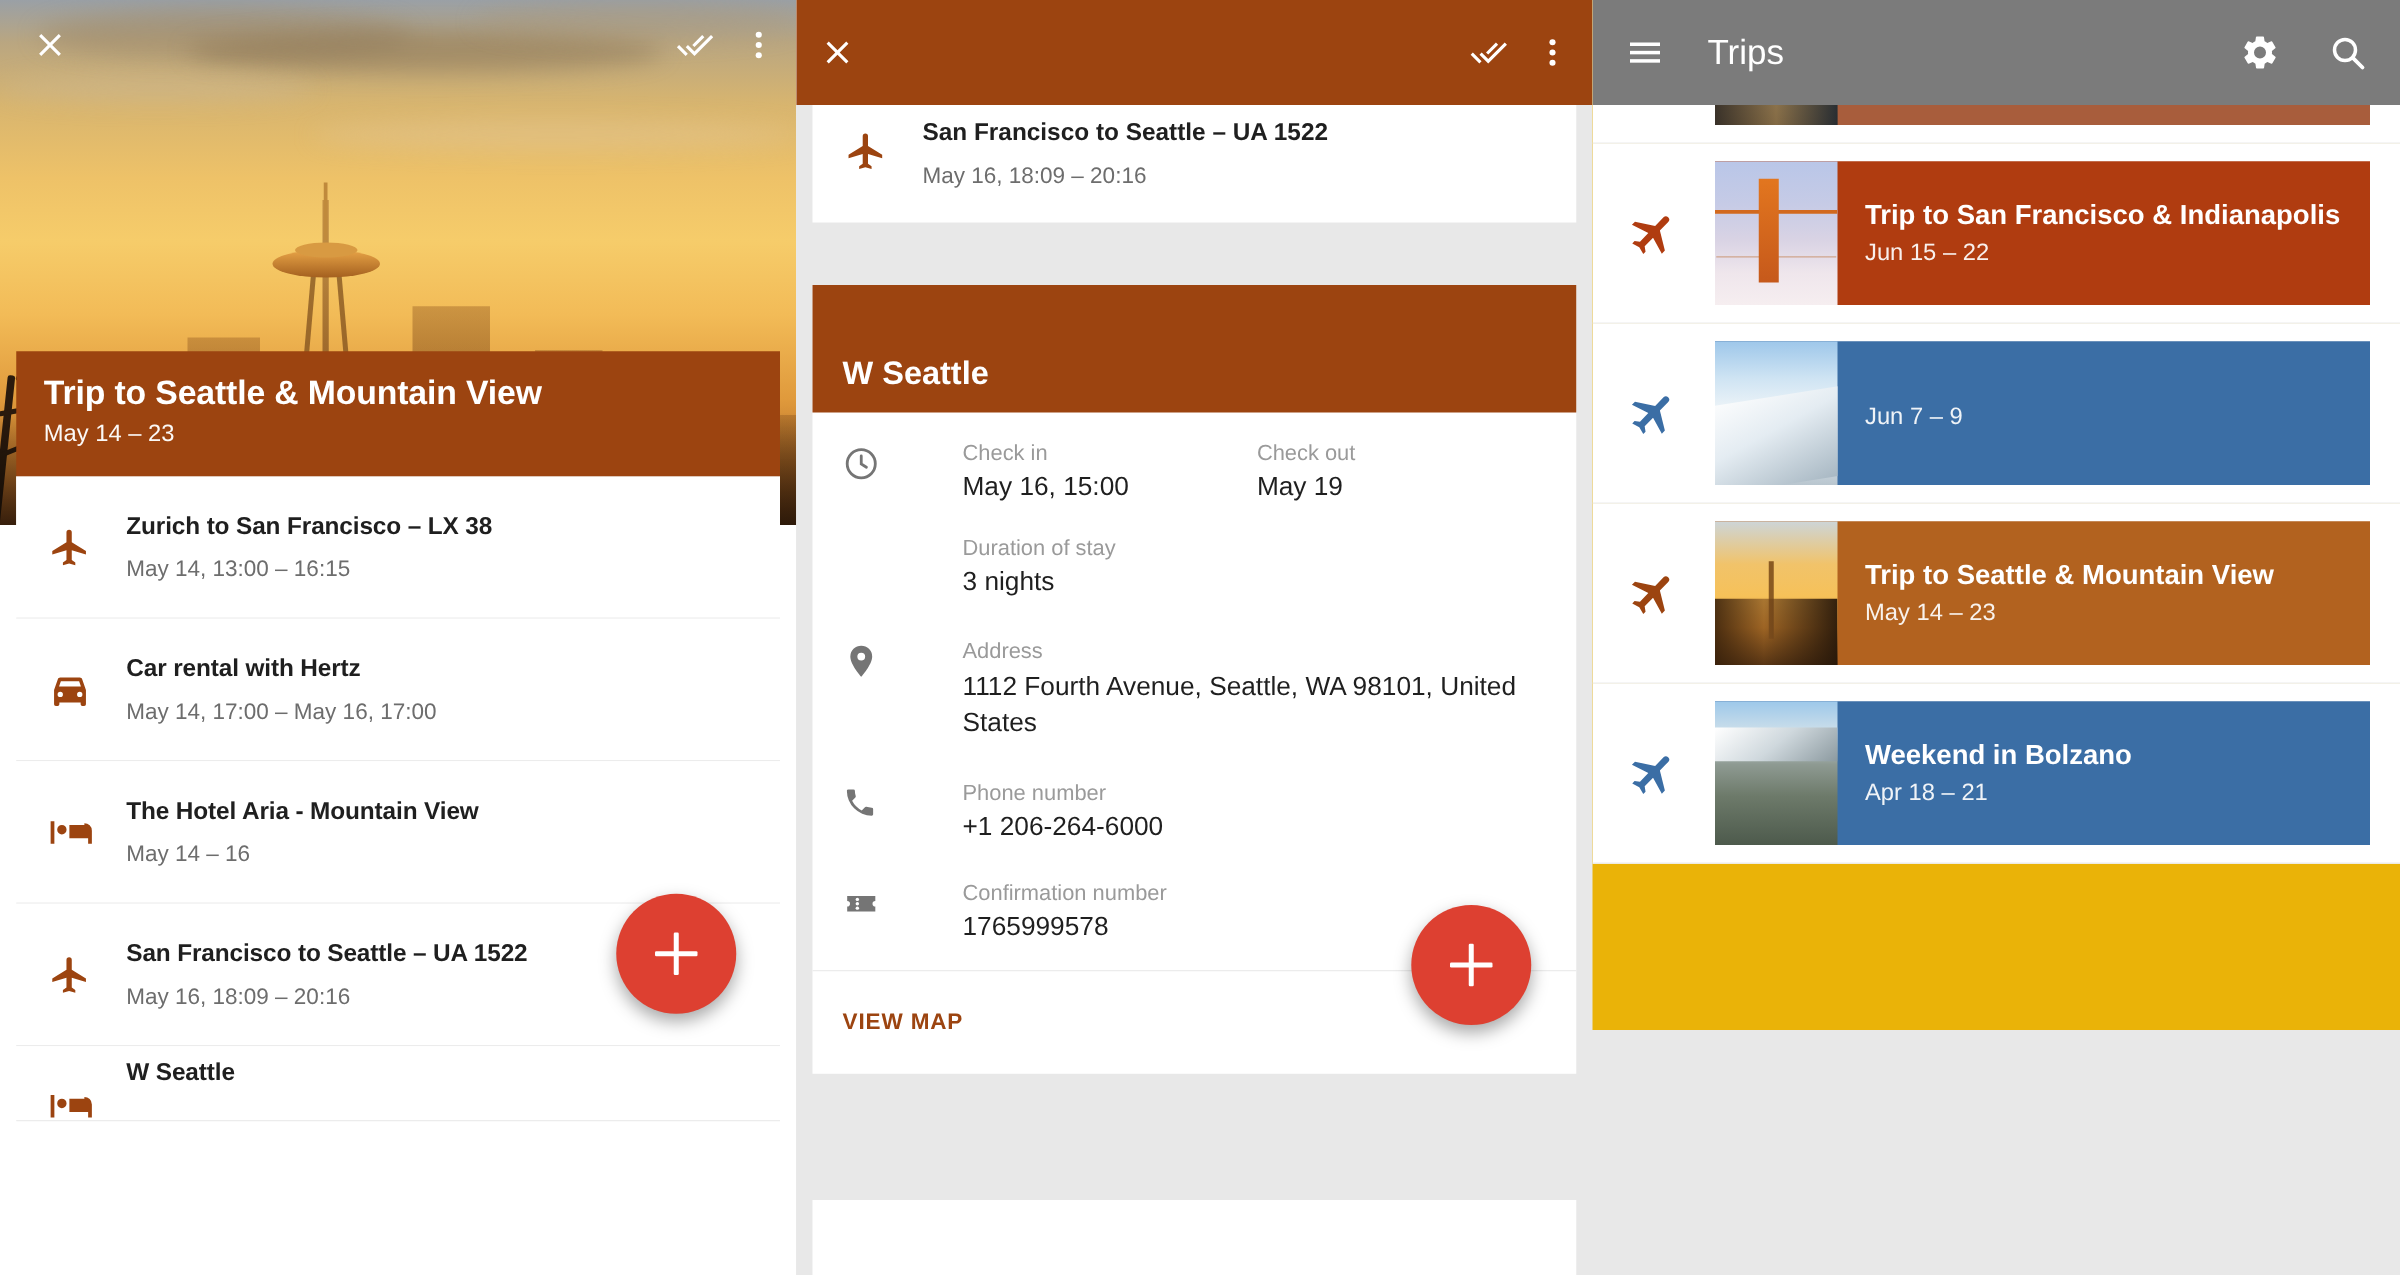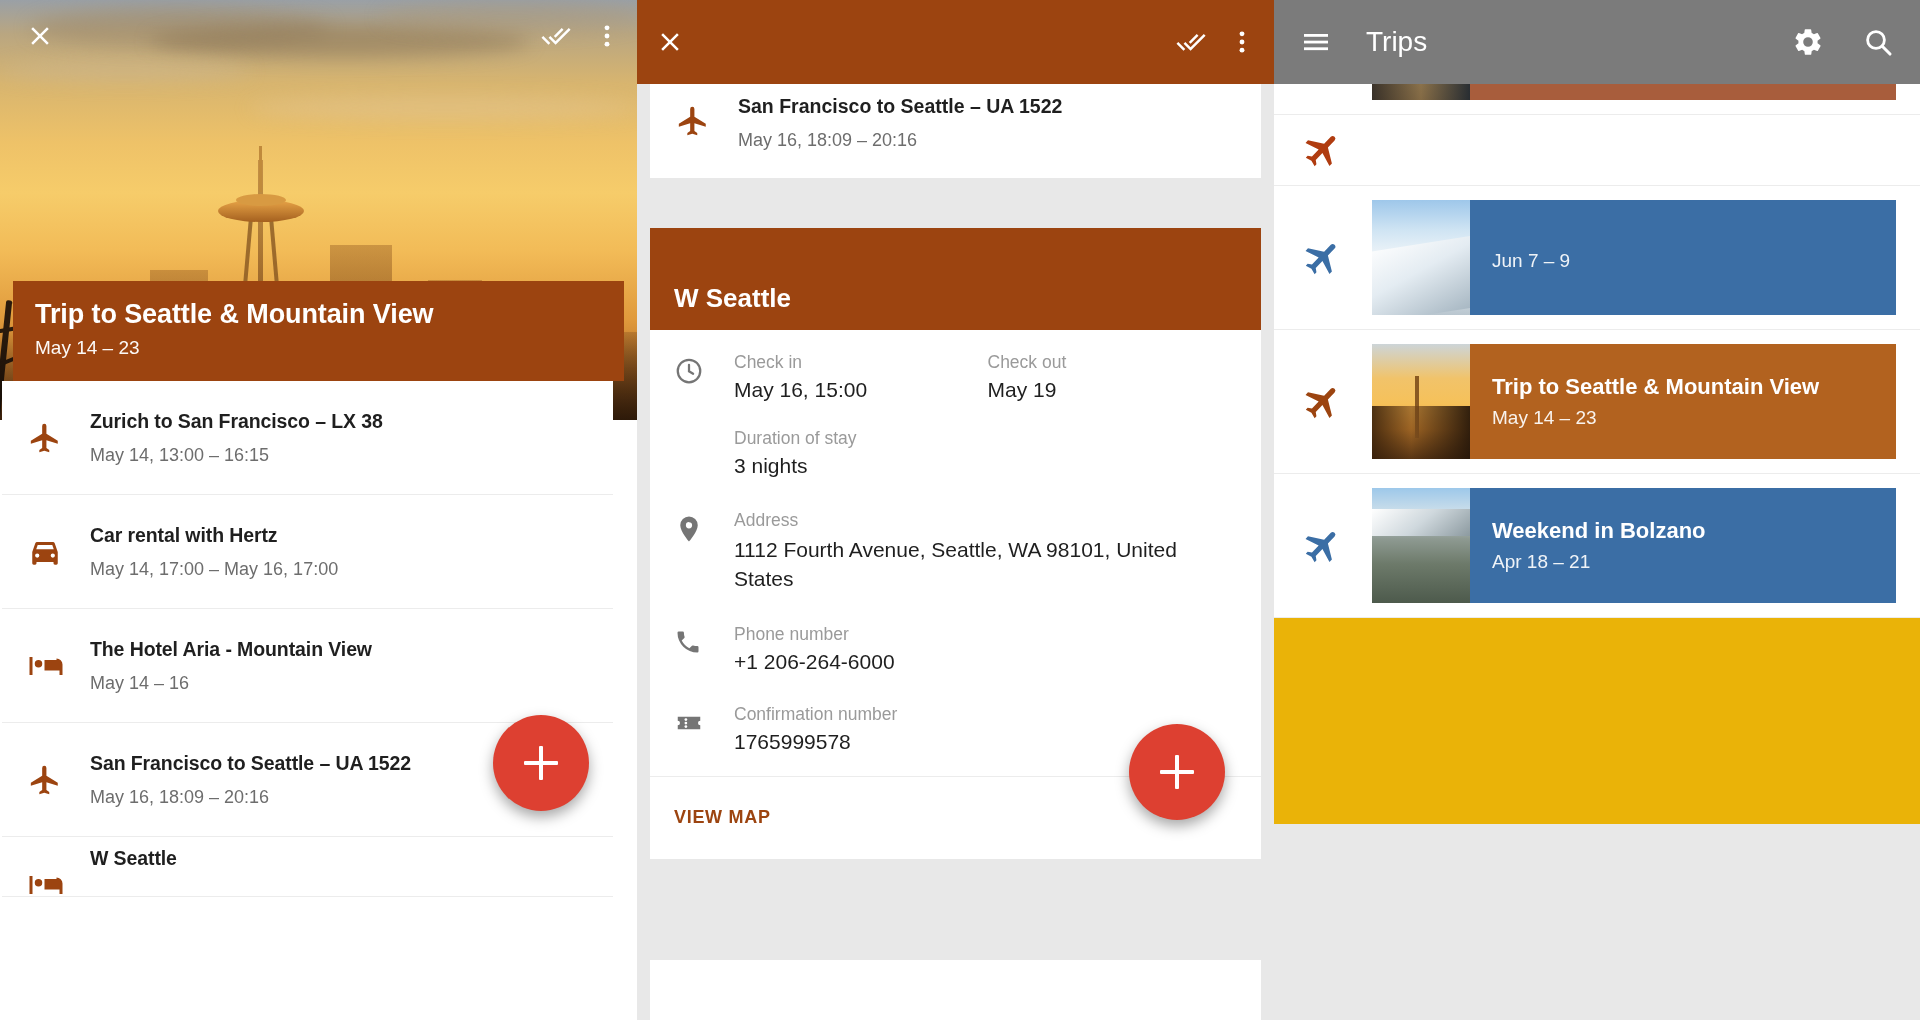--- a/index.html
+++ b/index.html
@@ -79,21 +79,21 @@
   }
   .ic { display:flex; align-items:center; justify-content:center; cursor:pointer; }
 
   .trip-banner {
     position:absolute; left:13px; top:281px; width:611px; height:100px;
     background:#9c4410; color:#fff; padding:18px 22px 0 22px; z-index:10;
   }
   .trip-banner h1 { font-size:27px; font-weight:700; letter-spacing:-0.1px; line-height:1.12; }
   .trip-banner .sub { font-size:19px; font-weight:400; margin-top:8px; opacity:.97; }
 
-  .p1-list { position:absolute; top:381px; left:2px; width:611px; background:#fff; }
+  .p1-list { position:absolute; top:381px; left:13px; width:611px; background:#fff; }
   .p1-row {
     display:flex; align-items:center;
     height:114px; border-bottom:1px solid #ececec;
     padding-left:26px; cursor:pointer; background:#fff;
   }
   .p1-row .ricon { width:62px; flex:0 0 62px; display:flex; align-items:center; justify-content:flex-start; }
   .p1-row .rtext .t1 { font-size:19.5px; font-weight:700; color:#1f1f1f; letter-spacing:-0.1px; }
   .p1-row .rtext .t2 { font-size:18px; color:#6d6d6d; margin-top:12px; }
 
   
@@ -119,21 +119,21 @@
   .p2-flight .t1 { font-size:19.5px; font-weight:700; color:#1f1f1f; }
   .p2-flight .t2 { font-size:18px; color:#6d6d6d; margin-top:12px; }
 
   .p2-hotel { top:228px; }
   .hotel-head {
     background:#9c4410; color:#fff; height:102px;
     display:flex; align-items:flex-end; padding:0 24px 16px 24px;
   }
   .hotel-head h2 { font-size:26px; font-weight:700; }
   .hotel-body { padding:0 0 0 0; }
-  .hrow { display:flex; padding:22px 20px 0 24px; }
+  .hrow { display:flex; padding:22px 20px 0 24px;gap:36px; }
   .hrow .hicon { width:60px; flex:0 0 60px; padding-top:4px; }
   .hfields { flex:1; display:flex; }
   .hfield { flex:1; }
   .hfield .lbl { font-size:17.5px; color:#9a9a9a; }
   .hfield .val { font-size:21px; color:#1f1f1f; margin-top:5px; }
   .hfield .val.addr { line-height:1.38; }
   .hotel-sep { height:1px; background:#ececec; margin-top:22px; }
   .view-map {
     height:82px; display:flex; align-items:center; padding-left:24px;
     font-size:18px; font-weight:700; color:#9c4410; letter-spacing:.7px; cursor:pointer;
@@ -508,20 +508,27 @@
           </span>
         </span>
       </div>
 
       <div class="p3-row">
         <span class="pic">
           <svg width="42" height="42" viewBox="0 0 24 24" style="transform:rotate(44deg)">
             <path d="M21 16v-2l-8-5V3.5a1.5 1.5 0 0 0-3 0V9l-8 5v2l8-2.5V19l-2 1.5V22l3.5-1 3.5 1v-1.5L13 19v-5.5L21 16z" fill="#b03c10"></path>
           </svg>
         </span>
+        <span class="p3-card" style="background:#b03c10;">
+          <span class="p3-thumb th-goldengate"></span>
+          <span class="p3-meta">
+            <span class="tt">Trip to San Francisco &amp; Indianapolis</span>
+            <span class="dd">Jun 15 – 22</span>
+          </span>
+        </span>
       </div>
 
       <div class="p3-row">
         <span class="pic">
           <svg width="42" height="42" viewBox="0 0 24 24" style="transform:rotate(44deg)">
             <path d="M21 16v-2l-8-5V3.5a1.5 1.5 0 0 0-3 0V9l-8 5v2l8-2.5V19l-2 1.5V22l3.5-1 3.5 1v-1.5L13 19v-5.5L21 16z" fill="#3b6ea5"></path>
           </svg>
         </span>
         <span class="p3-card" style="background:#3b6ea5;">
           <span class="p3-thumb th-snow"></span>

